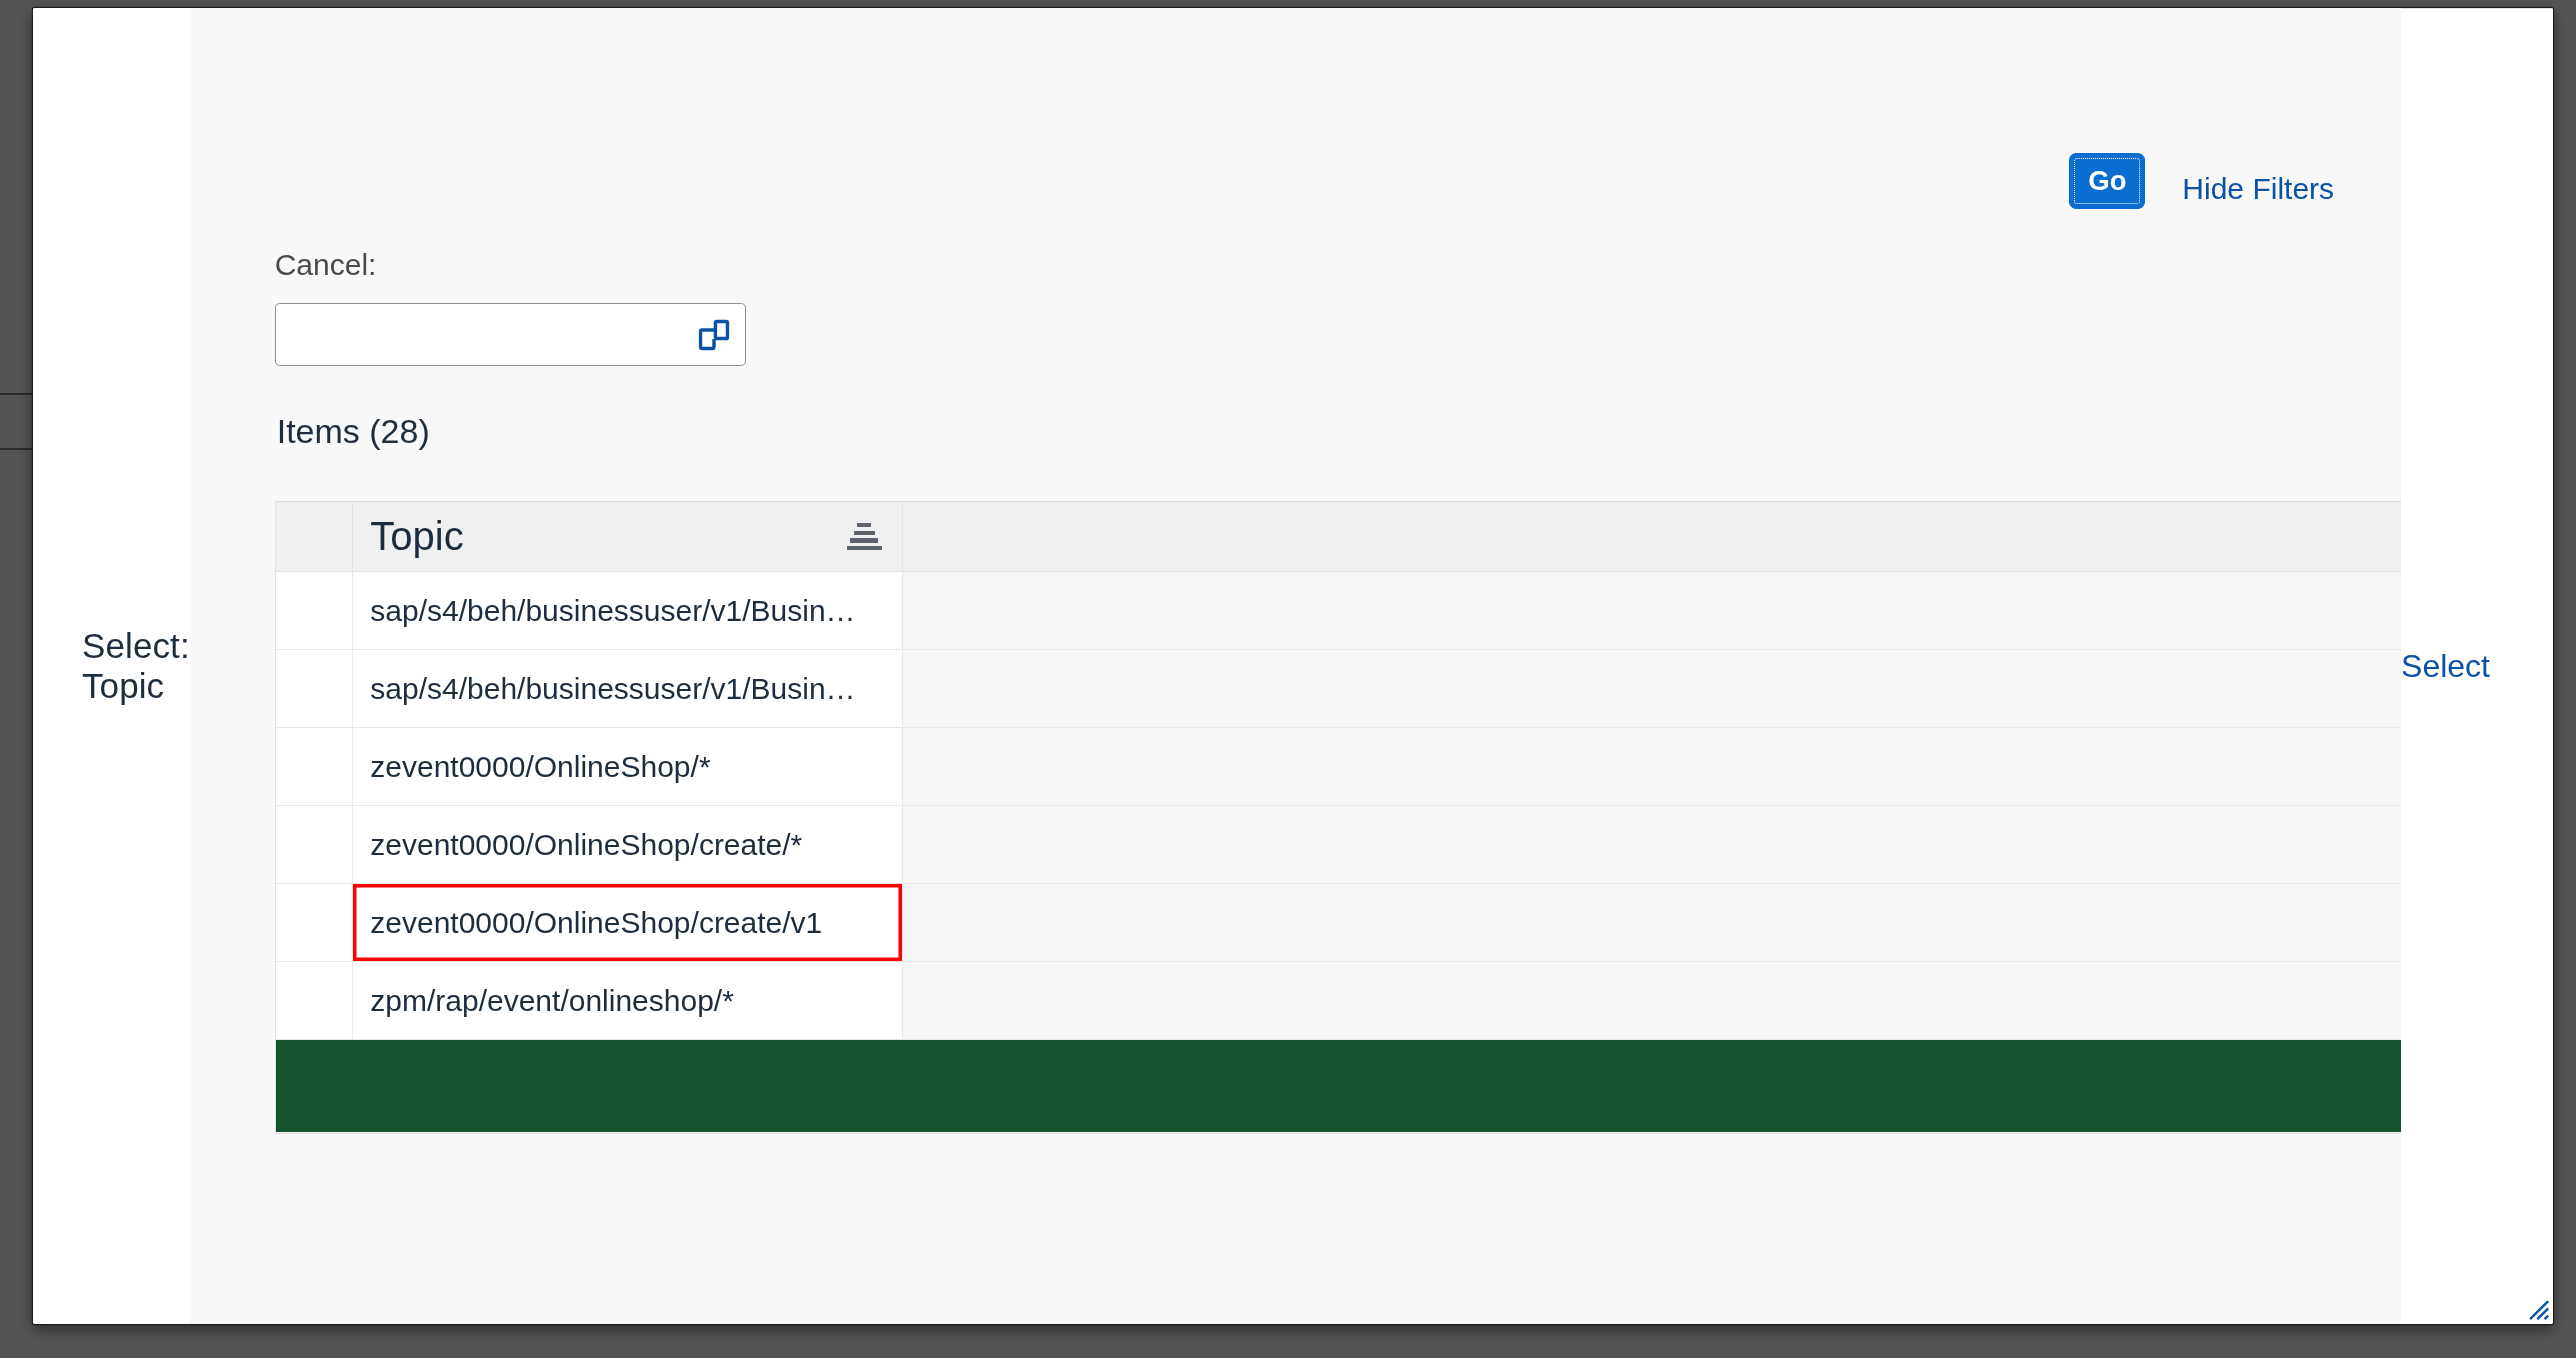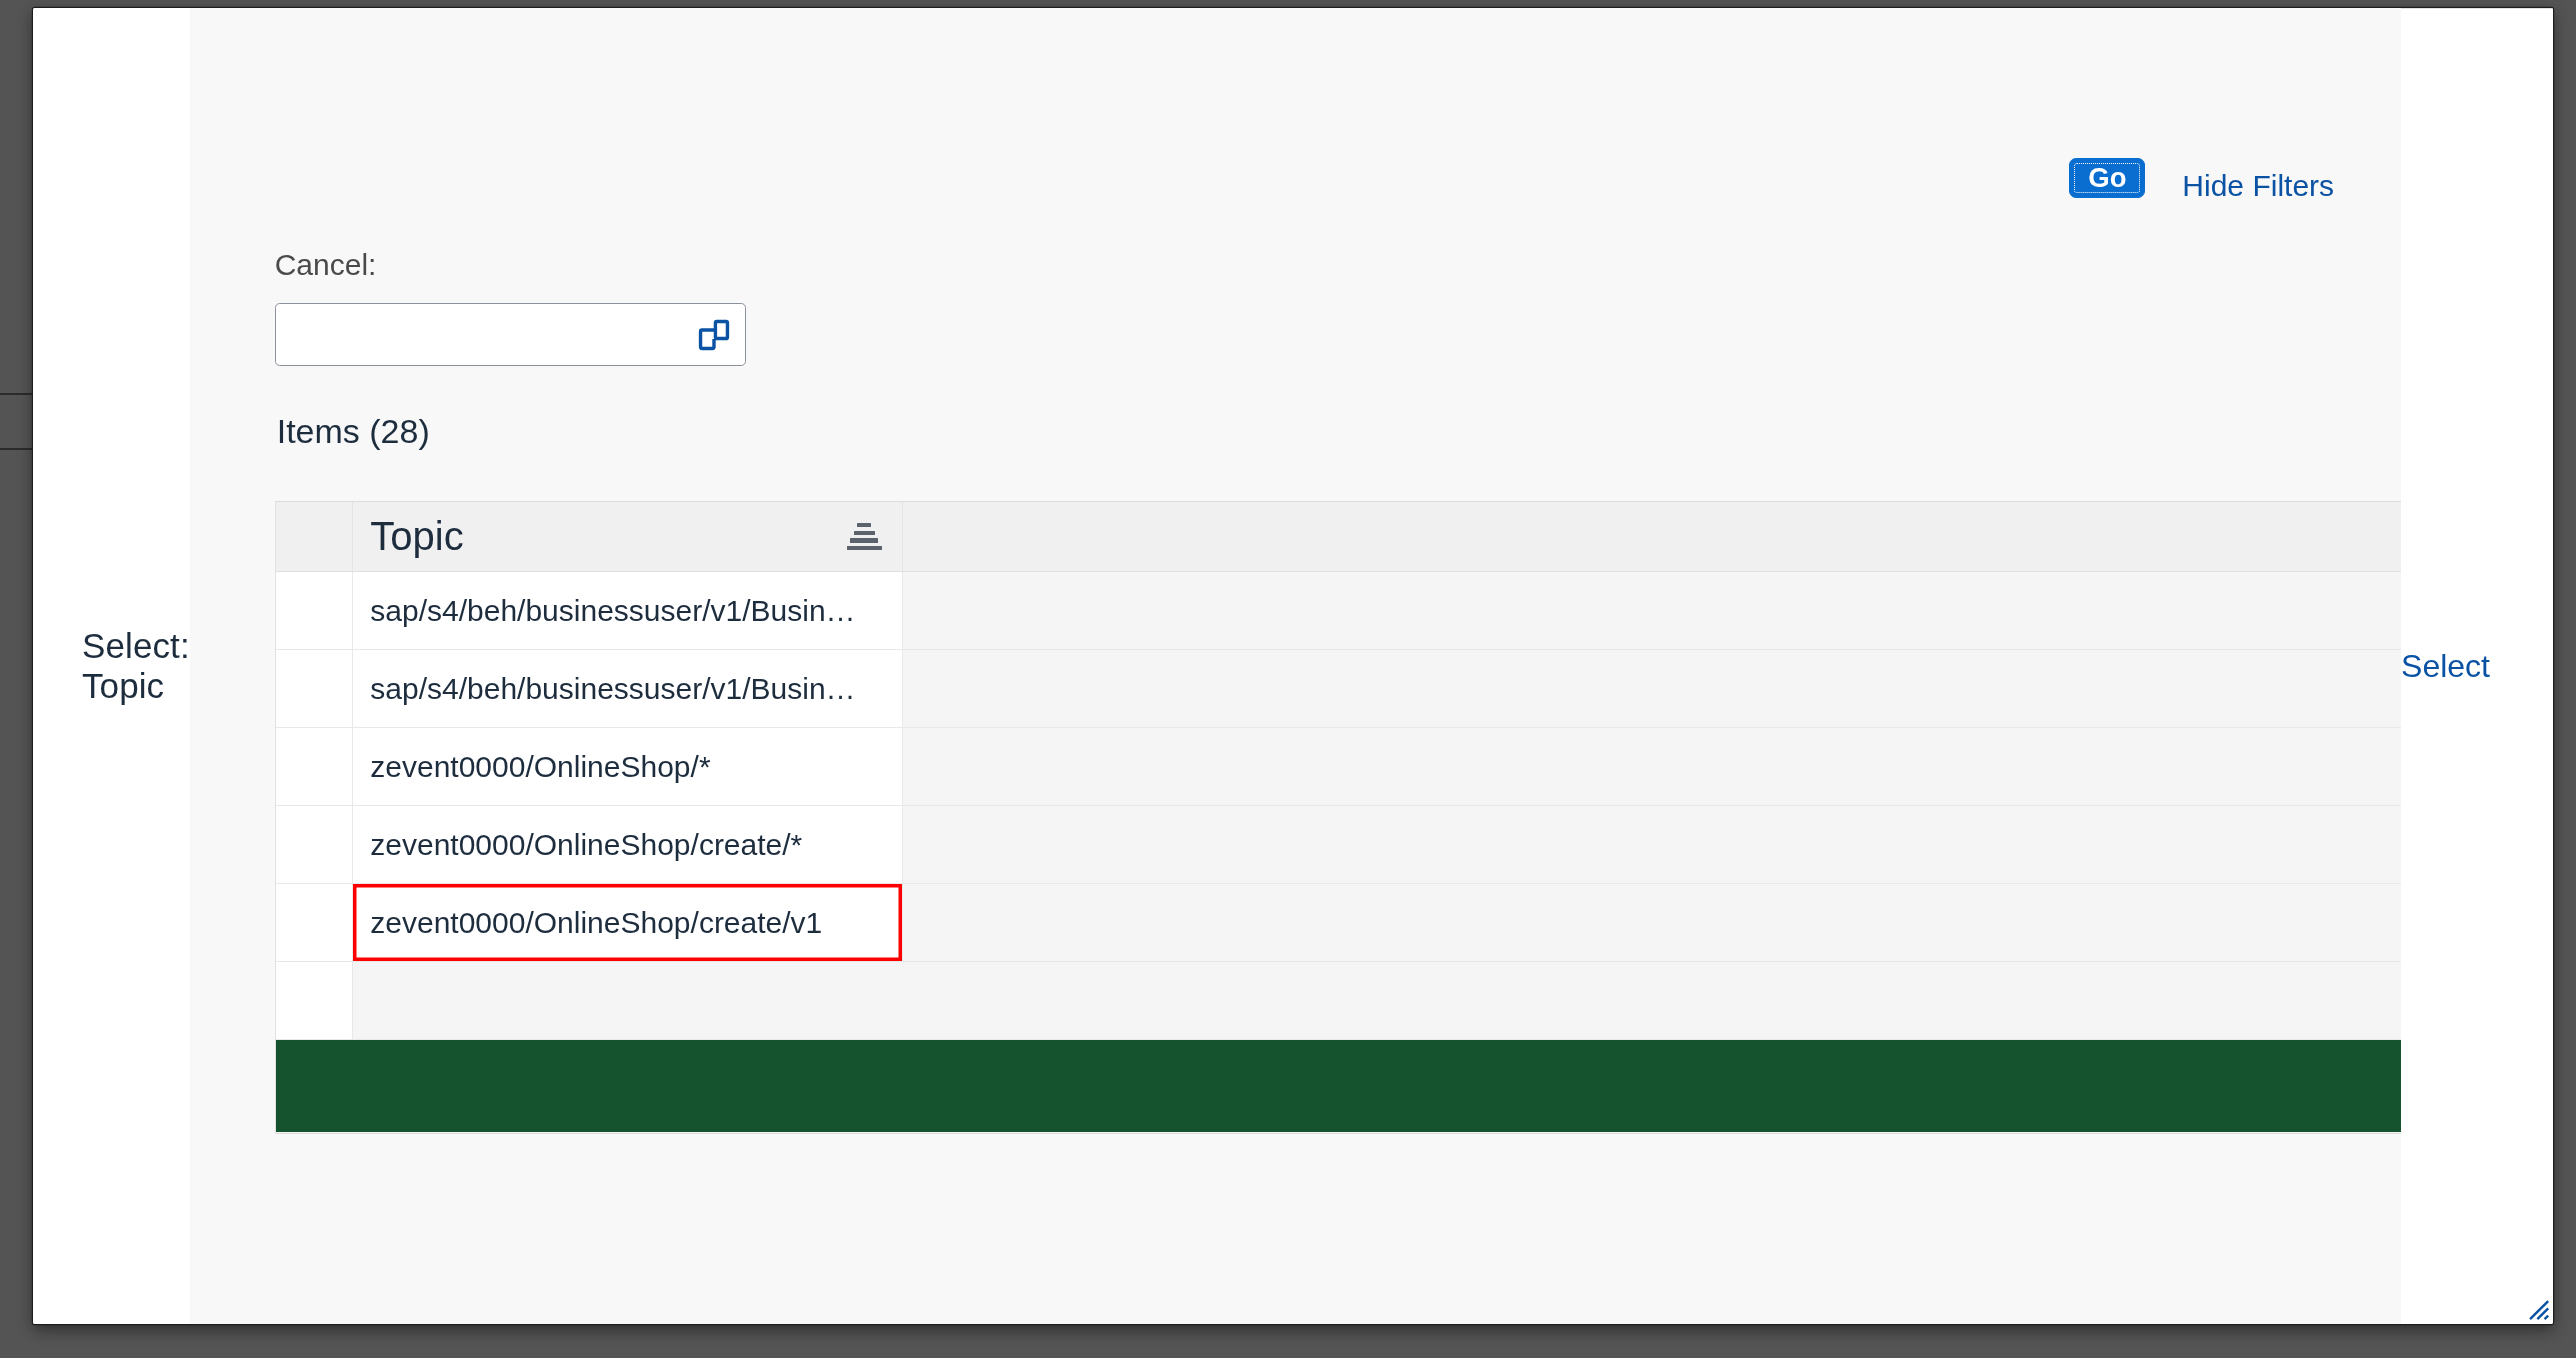--- a/index.html
+++ b/index.html
@@ -71,21 +71,21 @@
   #filterbar-toolbar {
     position: absolute;
     top: 145px;
     right: 67px;
     display: flex;
     align-items: center;
     gap: 37px;
   }
   #go-button {
     width: 76px;
-    height: 40px;
+    height: 56px;
     background: #0a6ed1;
     border: 1.8px solid #0a6ed1;
     border-radius: 7px;
     color: #ffffff;
     font-size: 27.5px;
     font-weight: 700;
     font-family: "Liberation Sans", sans-serif;
     display: flex;
     align-items: center;
     justify-content: center;
@@ -400,20 +400,23 @@
             </div>
             <div class="table-row is-highlighted">
               <div class="td-select-col"></div>
               <div class="td-topic-col">
                 <span class="cell-topic-text">zevent0000/OnlineShop/create/v1</span>
               </div>
               <div class="td-spacer-col"></div>
             </div>
             <div class="table-row">
               <div class="td-select-col"></div>
+              <div class="td-topic-col">
+                <span class="cell-topic-text">zpm/rap/event/onlineshop/*</span>
+              </div>
               <div class="td-spacer-col"></div>
             </div>
           </div>
 
         <div id="table-scrollbar">
           <div id="table-scrollbar-thumb"></div>
         </div>
       </div>
 
     </div>

